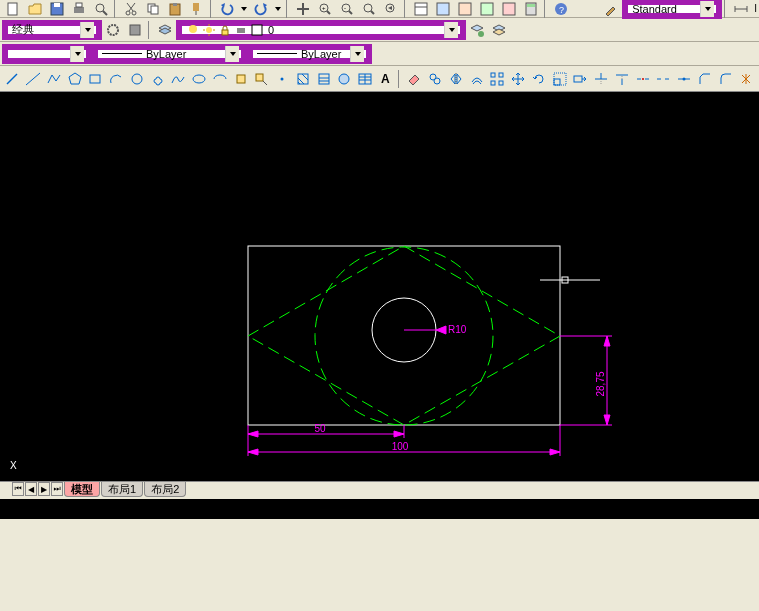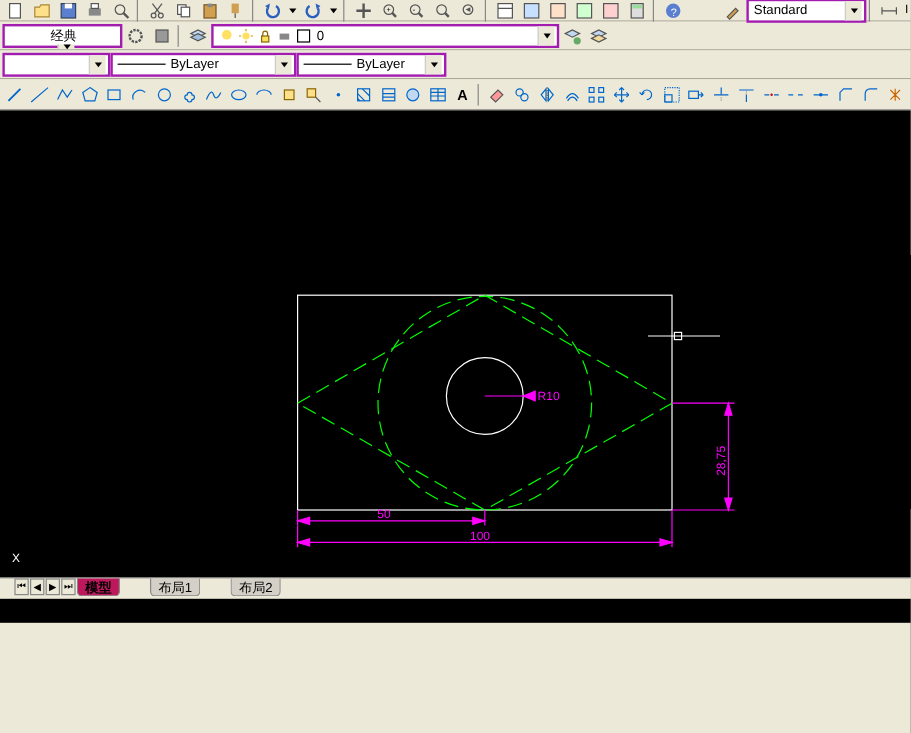--- a/index.html
+++ b/index.html
@@ -6,36 +6,36 @@
   body { font-family: "Microsoft YaHei", sans-serif; font-size: 11px; background: #ece9d8; width: 759px; height: 611px; overflow: hidden; }
   
   .toolbar-row { background: #ece9d8; border-bottom: 1px solid #aca899; display: flex; align-items: center; height: 24px; padding: 0 2px; }
   .toolbar-row.row1 { height: 18px; }
   .toolbar-row.row4 { height: 26px; border-bottom: 1px solid #888; }
   
   .tb-btn { width: 20px; height: 18px; display: inline-flex; align-items: center; justify-content: center; margin: 0 1px; cursor: pointer; }
   .tb-btn svg { width: 16px; height: 16px; }
   .sep { width: 4px; height: 18px; border-left: 1px solid #888; margin: 0 2px; }
   
-  .dropdown { height: 20px; background: #fff; border: 2px solid #a21caf; display: inline-flex; align-items: center; padding: 0 2px 0 4px; font-size: 11px; }
+  .dropdown { height: 20px; background: #fff; border: 6px solid #a21caf; display: inline-flex; align-items: center; padding: 0 2px 0 4px; font-size: 11px; }
   .dropdown .dd-arrow { width: 14px; height: 16px; background: #ece9d8; border-left: 1px solid #ccc; margin-left: 4px; display: flex; align-items: center; justify-content: center; }
   .dd-arrow::after { content: ""; border-left: 3px solid transparent; border-right: 3px solid transparent; border-top: 4px solid #000; }
   
   .layer-icons { display: inline-flex; align-items: center; gap: 2px; }
   .layer-icons span { width: 14px; height: 14px; display: inline-flex; align-items: center; justify-content: center; }
   
   .canvas-area { background: #000; position: relative; height: 389px; width: 759px; }
   .canvas-svg { position: absolute; top: 0; left: 0; }
   .cursor-axis { position: absolute; font-size: 10px; color: #fff; }
   
   .tab-bar { background: #ece9d8; height: 18px; display: flex; align-items: flex-start; border-top: 1px solid #888; padding-left: 12px; }
   .tab-nav { width: 12px; height: 14px; border: 1px solid #888; background: #ece9d8; margin-right: 1px; font-size: 8px; display: flex; align-items: center; justify-content: center; }
   .tab { height: 15px; padding: 0 6px; background: #fff; border: 1px solid #888; border-top: none; border-radius: 0 0 4px 4px; margin-right: 1px; font-size: 11px; display: flex; align-items: center; }
-  .tab.active { background: #be185d; font-weight: bold; }
-  .tab.inactive { background: #d4d0c8; margin-left: 24px; }
+  .tab.active { background: #fca5a5; font-weight: bold; }
+  .tab.inactive { background: #d4d0c8; }
   
   .status-bar { background: #000; height: 20px; }
   
   .ltype-swatch { display: inline-block; width: 40px; height: 1px; background: #000; margin-right: 4px; }
 </style>
 </head>
 <body>
 
 <div class="toolbar-row row1">
   <span class="tb-btn">
@@ -204,21 +204,21 @@
       <svg viewBox="0 0 16 16">
         <line x1="2" y1="8" x2="14" y2="8" stroke="#555"></line>
         <line x1="2" y1="5" x2="2" y2="11" stroke="#555"></line>
         <line x1="14" y1="5" x2="14" y2="11" stroke="#555"></line>
       </svg>
     </span>
   <span style="font-size:10px;margin-left:2px;">I</span>
 </div>
 
 <div class="toolbar-row">
-  <div class="dropdown" style="width:100px;flex-direction:column;">
+  <div class="dropdown" style="width:100px;">
     <span>经典</span>
     <span style="flex:1"></span>
       <span class="dd-arrow"></span>
   </div>
   <span class="tb-btn">
       <svg viewBox="0 0 16 16">
         <circle cx="8" cy="8" r="5" fill="none" stroke="#555" stroke-width="2" stroke-dasharray="2 1"></circle>
       </svg>
     </span>
   <span class="tb-btn">

